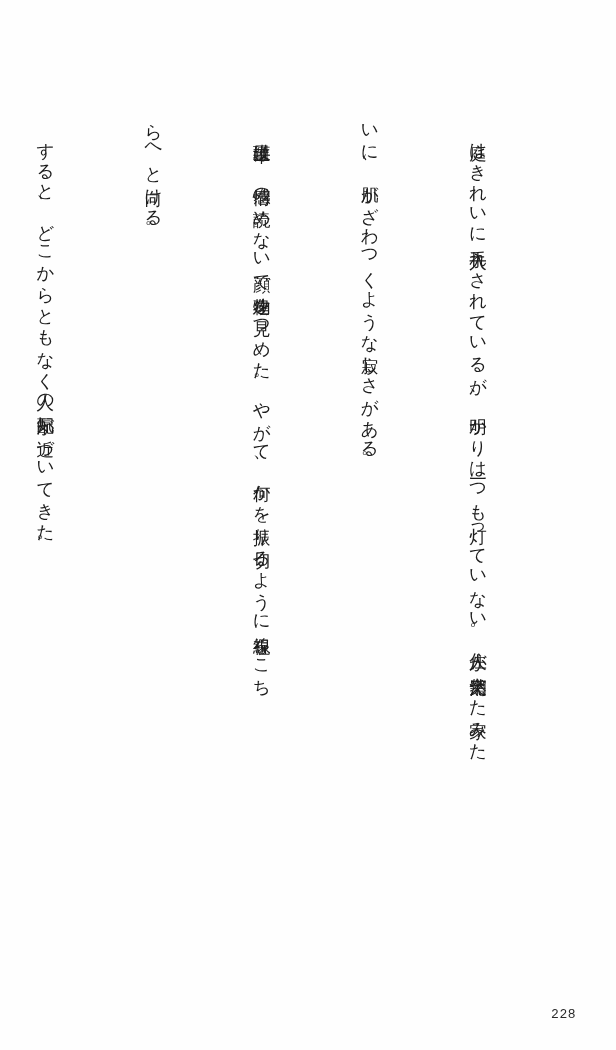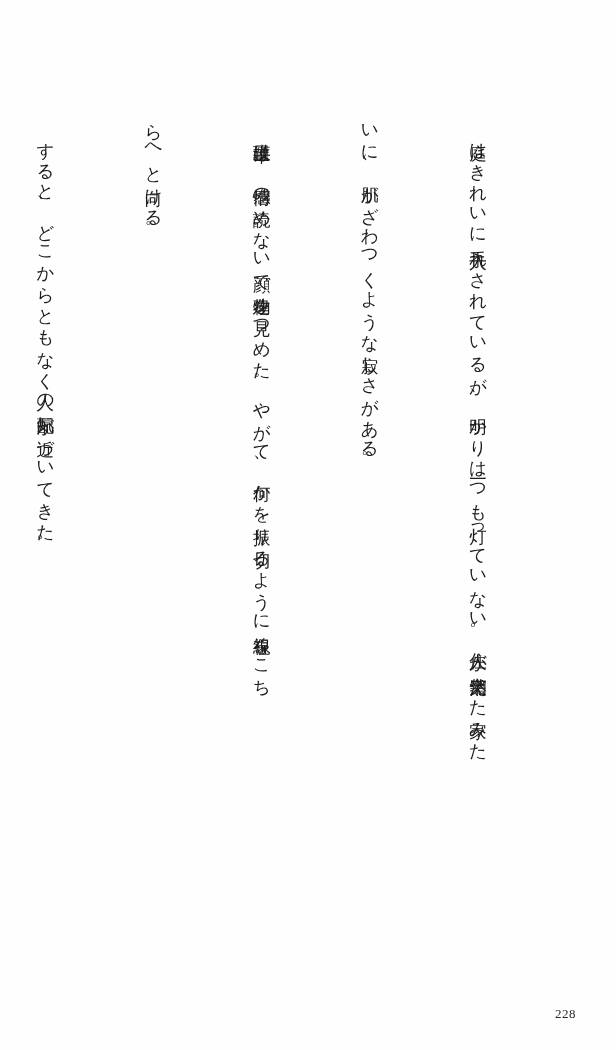--- a/index.html
+++ b/index.html
@@ -45,21 +45,21 @@
     padding: 0;
   }
   .vtext p.indent {
     text-indent: 1em;
   }
   .page-number {
     position: absolute;
     right: 40px;
     bottom: 28px;
     font-size: 13px;
-    font-family: Liberation Serif, serif;
+    font-family: Liberation Mono, monospace;
     color: #2a2a2a;
     letter-spacing: 0.5px;
   }
 </style>
 </head>
 <body>
 
 <div class="page">
 
   <div class="vtext">

